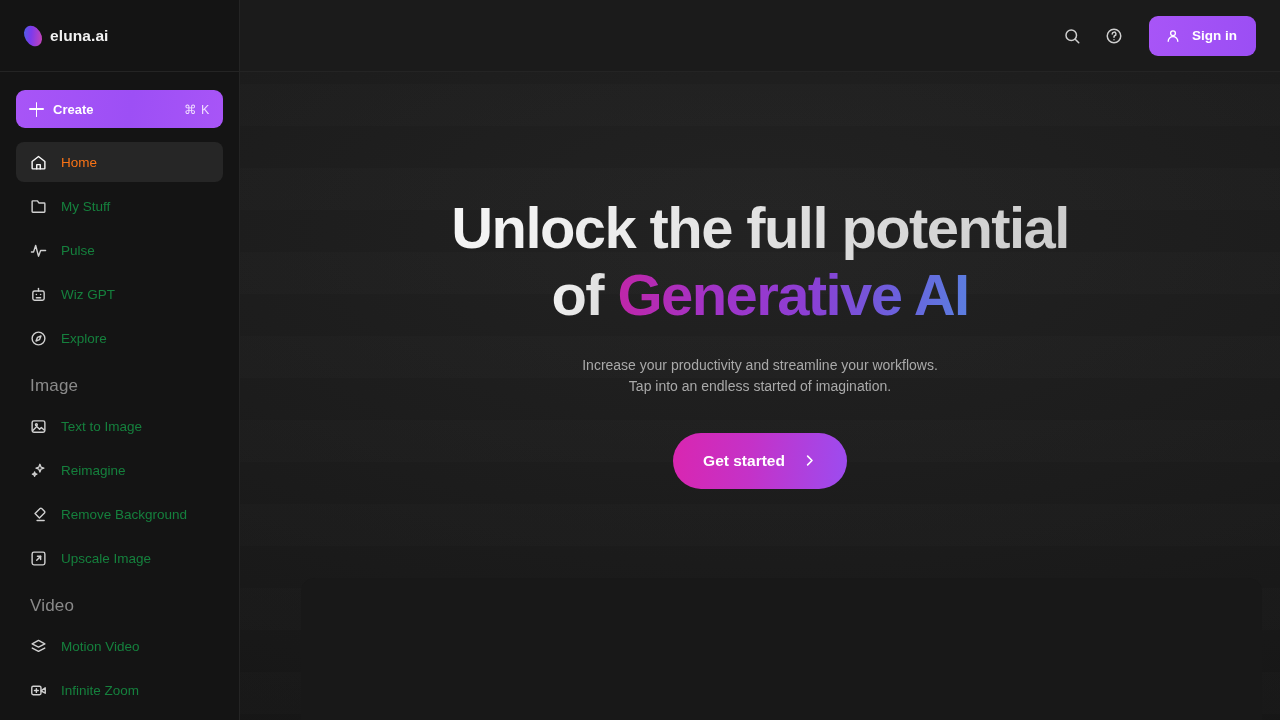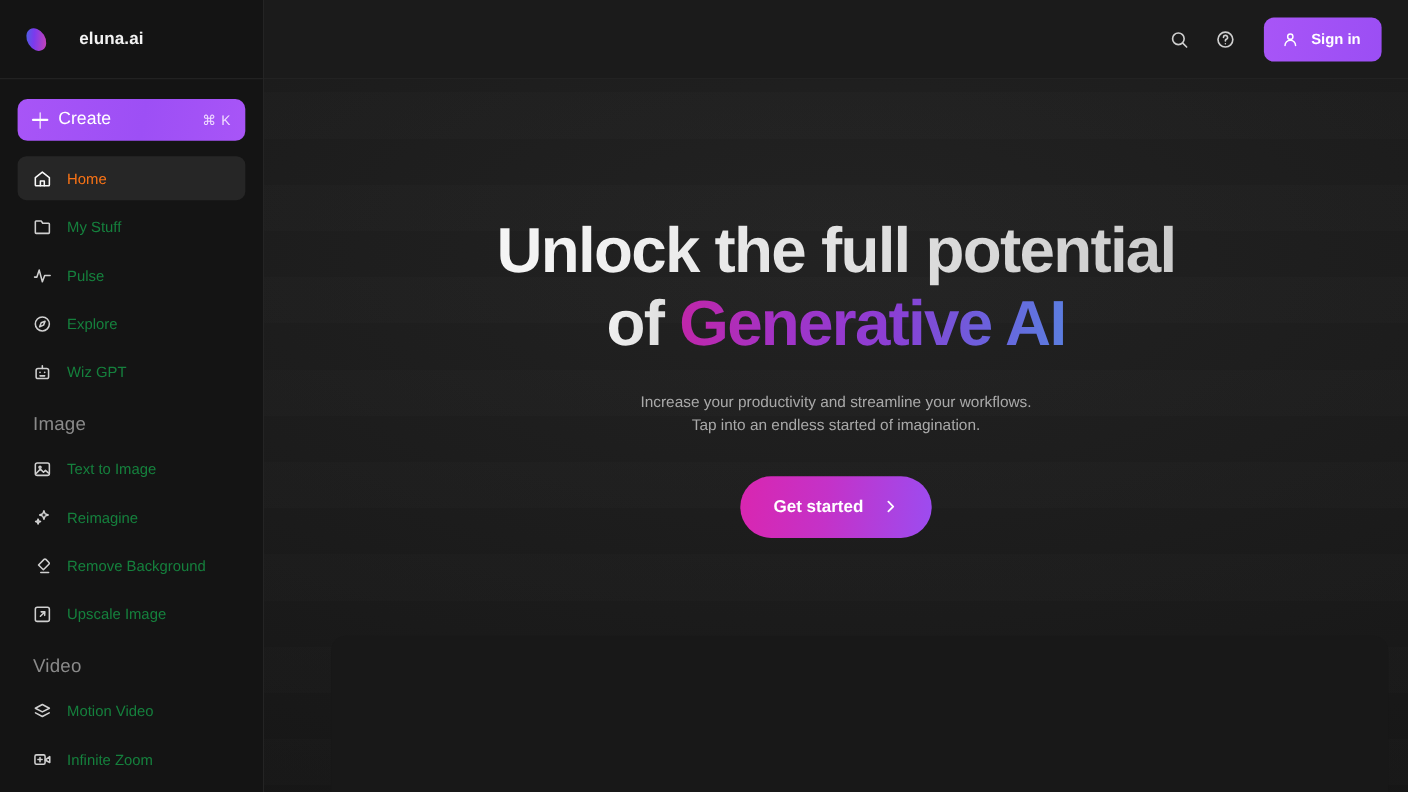--- a/index.html
+++ b/index.html
@@ -16,21 +16,21 @@
   .sidebar {
     width: 240px; height: 720px;
     background: #141414;
     border-right: 1px solid #242424;
     display: flex; flex-direction: column;
     flex: 0 0 240px;
     overflow: hidden;
   }
   .brand {
     height: 72px; flex: 0 0 72px;
-    display: flex; align-items: center; gap: 28px;
+    display: flex; align-items: center; gap: 6px;
     padding: 0 22px;
     border-bottom: 1px solid #242424;
   }
   .brand-logo {
     width: 22px; height: 22px;
     border-radius: 50%;
     background: linear-gradient(135deg, #3b6fe0 0%, #7c3aed 42%, #d946a8 100%);
     transform: rotate(-32deg) scaleX(0.74);
     flex: 0 0 22px;
   }
@@ -50,21 +50,21 @@
     padding: 0 13px;
     cursor: pointer;
     font-family: inherit;
   }
   .create-plus { width: 15px; height: 15px; position: relative; flex: 0 0 15px; }
   .create-plus::before, .create-plus::after {
     content: ""; position: absolute; background: #fff; border-radius: 1px;
   }
   .create-plus::before { left: 0; right: 0; top: 6.6px; height: 1.9px; }
   .create-plus::after { top: 0; bottom: 0; left: 6.6px; width: 1.9px; }
-  .create-label { font-size: 16px; font-weight: 400; margin-left: 9px; }
+  .create-label { font-size: 13px; font-weight: 700; margin-left: 9px; }
   .create-kbd {
     margin-left: auto; font-size: 12.5px; color: #f0ddff;
     letter-spacing: .6px; font-weight: 500;
   }
 
   .nav-group { margin-top: 14px; }
   .nav-item {
     display: flex; align-items: center; gap: 14px;
     height: 40px; padding: 0 14px;
     border-radius: 8px;
@@ -238,38 +238,38 @@
             <svg viewBox="0 0 24 24" fill="none" stroke="currentColor" stroke-width="2" stroke-linecap="round" stroke-linejoin="round">
               <path d="M2 14h3l3-9 4 15 3-8h7"></path>
             </svg>
           </span>
           <span>Pulse</span>
         </div>
 
         <div class="nav-item">
           <span class="ico">
             <svg viewBox="0 0 24 24" fill="none" stroke="currentColor" stroke-width="2" stroke-linecap="round" stroke-linejoin="round">
-              <circle cx="12" cy="12" r="9"></circle>
-              <path d="M15.5 8.5 13.5 13.5 8.5 15.5 10.5 10.5z"></path>
-            </svg>
-          </span>
-          <span>Explore</span>
-        </div>
-
-        <div class="nav-item">
-          <span class="ico">
-            <svg viewBox="0 0 24 24" fill="none" stroke="currentColor" stroke-width="2" stroke-linecap="round" stroke-linejoin="round">
               <rect x="4" y="7" width="16" height="13" rx="2.5"></rect>
               <path d="M12 3.5V7"></path>
               <circle cx="9" cy="12" r="1.1" fill="currentColor" stroke="none"></circle>
               <circle cx="15" cy="12" r="1.1" fill="currentColor" stroke="none"></circle>
               <path d="M9 16.5h6"></path>
             </svg>
           </span>
           <span>Wiz GPT</span>
+        </div>
+
+        <div class="nav-item">
+          <span class="ico">
+            <svg viewBox="0 0 24 24" fill="none" stroke="currentColor" stroke-width="2" stroke-linecap="round" stroke-linejoin="round">
+              <circle cx="12" cy="12" r="9"></circle>
+              <path d="M15.5 8.5 13.5 13.5 8.5 15.5 10.5 10.5z"></path>
+            </svg>
+          </span>
+          <span>Explore</span>
         </div>
 
       </nav>
 
       <div class="section-label">Image</div>
 
       <nav class="nav-group" style="margin-top:0">
 
         <div class="nav-item">
           <span class="ico">

